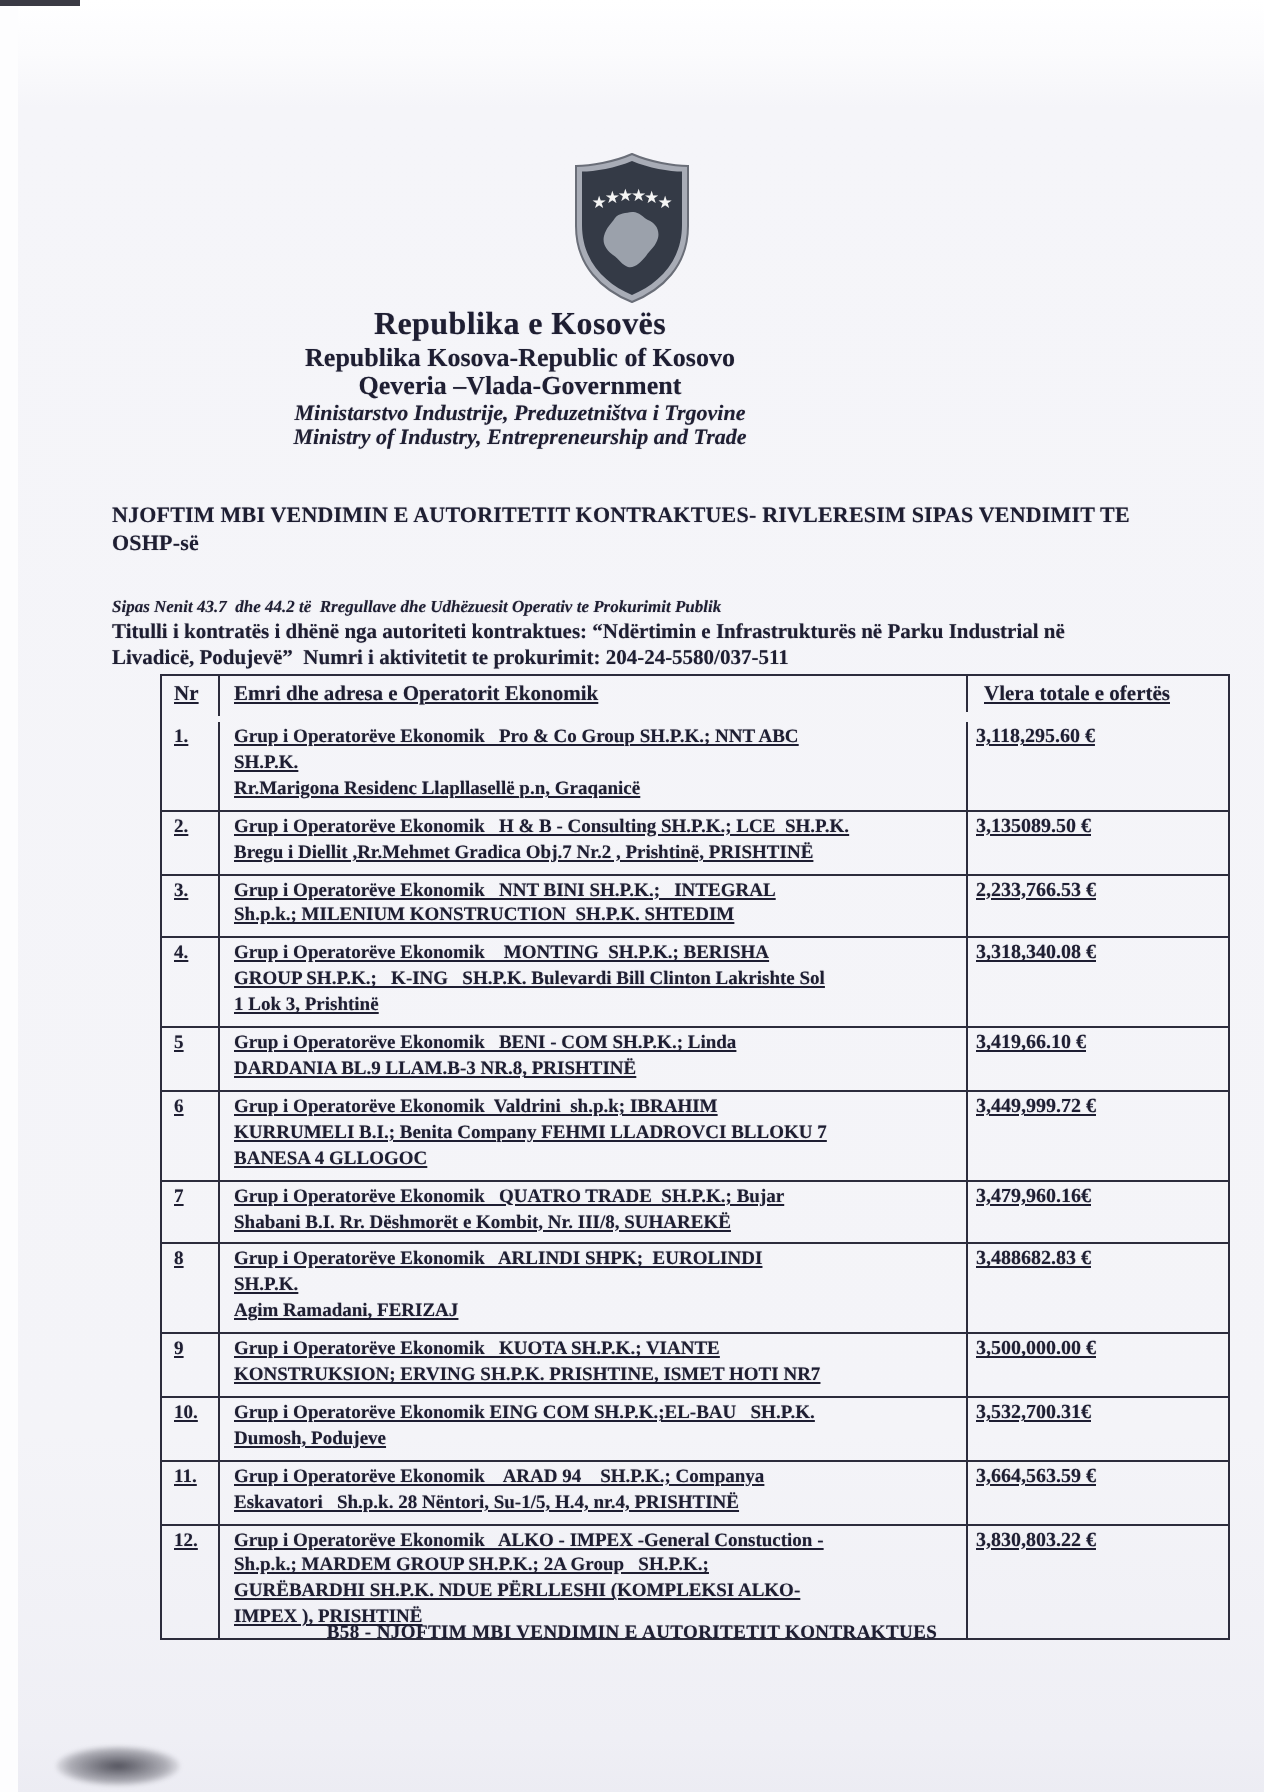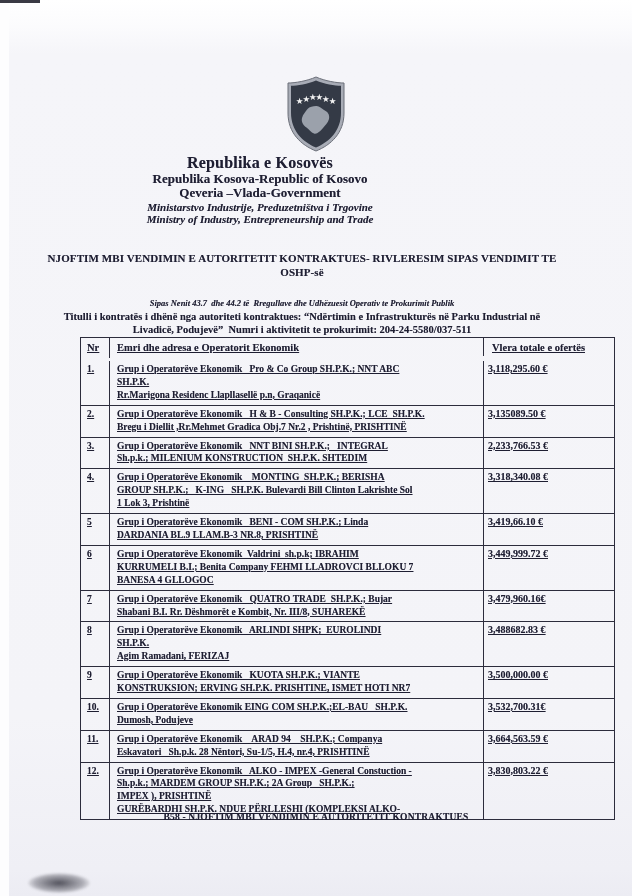--- a/index.html
+++ b/index.html
@@ -27,21 +27,21 @@
   .artifact-smudge{
     position:absolute;left:28px;top:873px;width:62px;height:20px;border-radius:50%;
     background:radial-gradient(ellipse at center,rgba(55,55,66,0.85) 0%,rgba(55,55,66,0.35) 55%,rgba(55,55,66,0) 75%);
     filter:blur(1px);
   }
   .crest{position:absolute;left:285px;top:76px;width:62px;height:76px;}
   .hdr{position:absolute;left:0;top:154px;width:520px;text-align:center;line-height:1.12;}
   .hdr .l1{font-size:16px;font-weight:bold;letter-spacing:.2px;}
   .hdr .l2,.hdr .l3{font-size:13px;font-weight:bold;}
   .hdr .l4,.hdr .l5,.hdr .l6{font-size:11px;font-weight:bold;font-style:italic;}
-  .notice{position:absolute;left:42px;top:252px;width:520px;text-align:center;}
+  .notice{position:absolute;left:56px;top:252px;width:520px;text-align:left;}
   .notice .title{font-size:11px;font-weight:bold;line-height:1.25;letter-spacing:.1px;}
   .notice .basis{font-size:8.5px;font-weight:bold;font-style:italic;margin-top:18px;white-space:pre-wrap;}
   .notice .contract{font-size:10.5px;font-weight:bold;line-height:1.3;margin-top:2px;white-space:pre-wrap;}
   .tbl{
     position:absolute;left:80px;top:337px;width:533px;
     border:1.5px solid var(--border);
     font-size:9.5px;font-weight:bold;
     background:transparent;
   }
   .t-row{display:flex;border-top:1px solid var(--border);}
@@ -196,22 +196,22 @@
             <div class="line">Grup i Operatorëve Ekonomik    ARAD 94    SH.P.K.; Companya</div>
             <div class="line">Eskavatori   Sh.p.k. 28 Nëntori, Su-1/5, H.4, nr.4, PRISHTINË</div>
           </div>
           <div class="c c-val">3,664,563.59 €</div>
         </div>
         <div class="t-row">
           <div class="c c-nr">12.</div>
           <div class="c c-name">
             <div class="line">Grup i Operatorëve Ekonomik   ALKO - IMPEX -General Constuction -</div>
             <div class="line">Sh.p.k.; MARDEM GROUP SH.P.K.; 2A Group   SH.P.K.;</div>
+            <div class="line">GURËBARDHI SH.P.K. NDUE PËRLLESHI (KOMPLEKSI ALKO-</div>
             <div class="line">IMPEX ), PRISHTINË</div>
-            <div class="line">GURËBARDHI SH.P.K. NDUE PËRLLESHI (KOMPLEKSI ALKO-</div>
           </div>
           <div class="c c-val">3,830,803.22 €</div>
         </div>
       </div>
   </div>
 
   <div class="footer txt">B58 - NJOFTIM MBI VENDIMIN E AUTORITETIT KONTRAKTUES</div>
 </div>
 
 </body></html>

